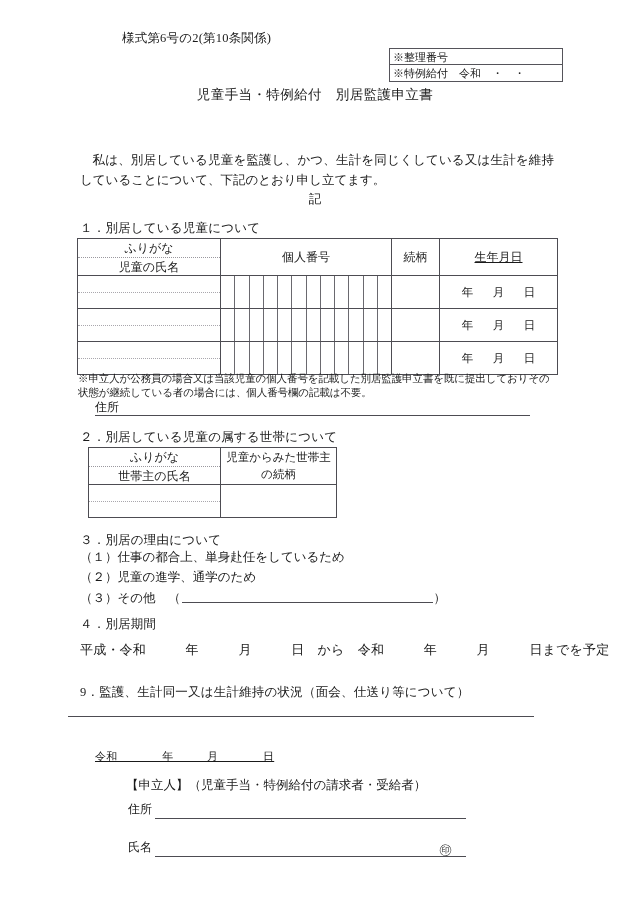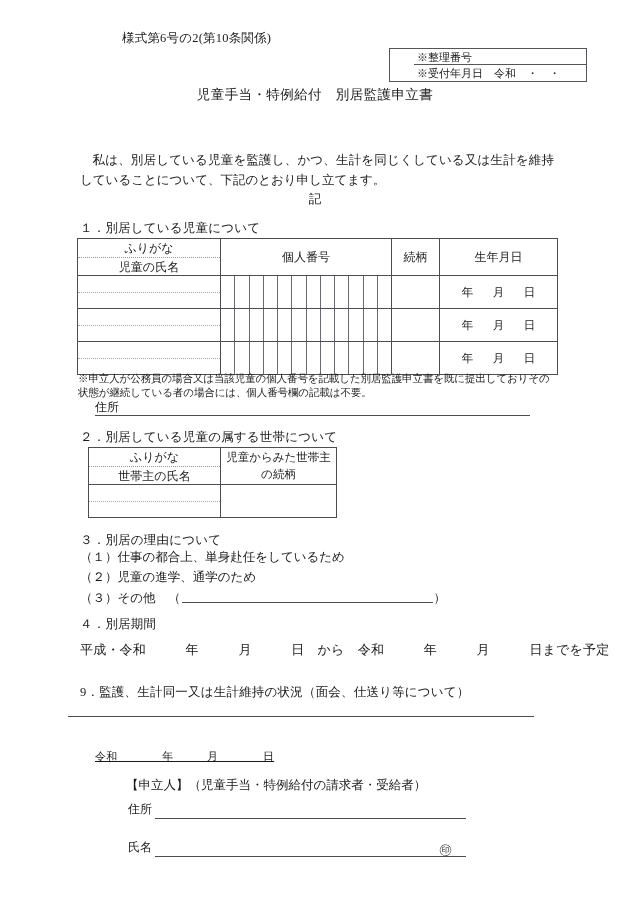--- a/index.html
+++ b/index.html
@@ -29,21 +29,20 @@
     left: 76px; top: 30px;
     font-size: 12.5px;
     letter-spacing: 0.2px;
     margin-left: 46px;
   }
   #receipt-box {
     left: 389px; top: 48px;
     width: 172px;
     border: 1px solid #55545a;
     border-collapse: collapse;
-    padding-left: 24px;
   }
   #receipt-box .rbox-row {
     height: 16px;
     line-height: 16px;
     padding-left: 3px;
     font-size: 11px;
     box-sizing: border-box;
   }
   #receipt-box .rbox-row.top { border-bottom: 1px solid #55545a; }
 
@@ -97,21 +96,21 @@
   #children-table td, #children-table th {
     border: 1px solid #4d4c52;
     padding: 0;
     font-weight: normal;
     text-align: center;
     vertical-align: middle;
   }
   #children-table .col-name   { width: 142px; }
   #children-table .col-mynum  { width: 170px; }
   #children-table .col-rel    { width: 47px; }
-  #children-table .col-dob    { width: 117px; }
+  #children-table .col-dob    { width: 117px; text-decoration: underline; }
 
   .hdr-name-stack {
     display: flex;
     flex-direction: column;
     height: 36px;
   }
   .hdr-name-stack span {
     flex: 1;
     line-height: 18px;
     font-size: 12px;
@@ -279,21 +278,21 @@
 </style>
 </head>
 <body>
 
 <div class="page">
 
   <div class="abs" id="form-code">様式第6号の2(第10条関係)</div>
 
   <div class="abs" id="receipt-box">
     <div class="rbox-row top">※整理番号</div>
-    <div class="rbox-row">※受付年月日　令和　・　・</div>
+    <div class="rbox-row">※特例給付　令和　・　・</div>
   </div>
 
   <div class="abs" id="doc-title">児童手当・特例給付　別居監護申立書</div>
 
 
   <div class="abs" id="intro-paragraph">私は、別居している児童を監護し、かつ、生計を同じくしている又は生計を維持していることについて、下記のとおり申し立てます。</div>
 
   <div class="abs" id="ki-mark">記</div>
 
   <div class="abs section-heading" id="s1-heading">１．別居している児童について</div>

